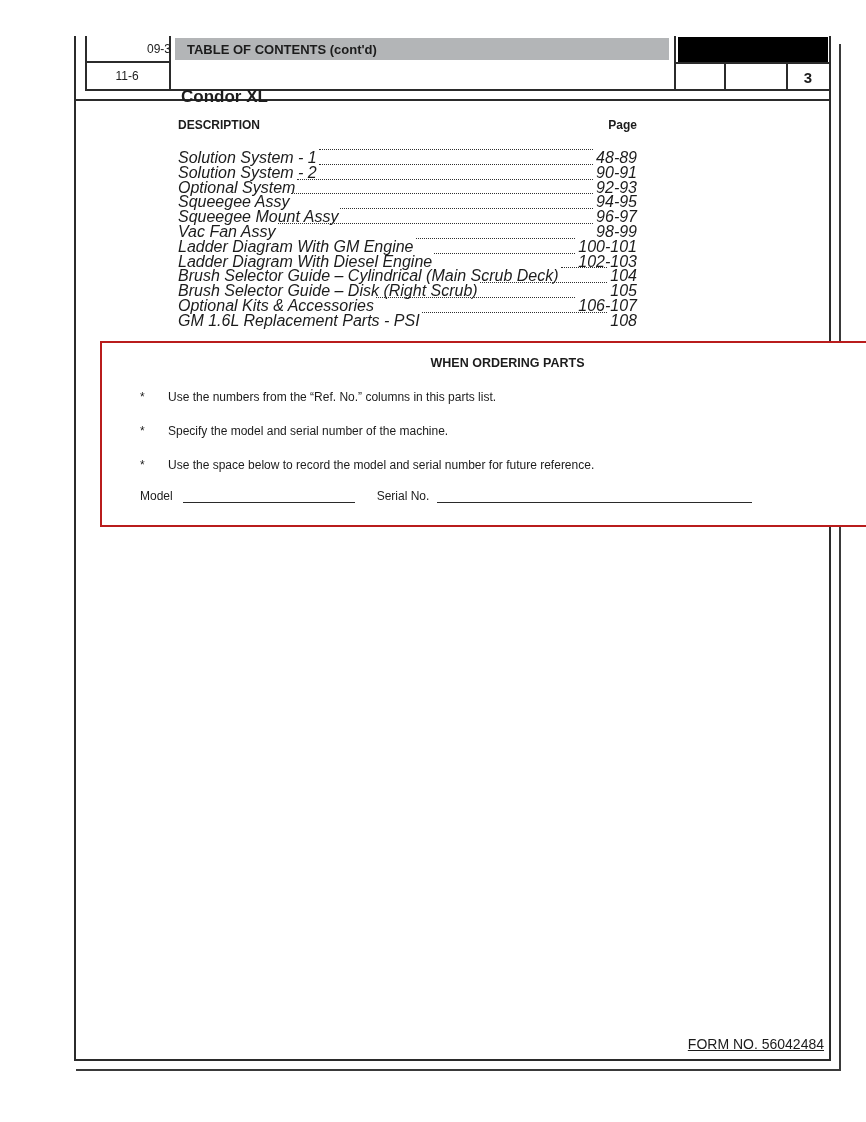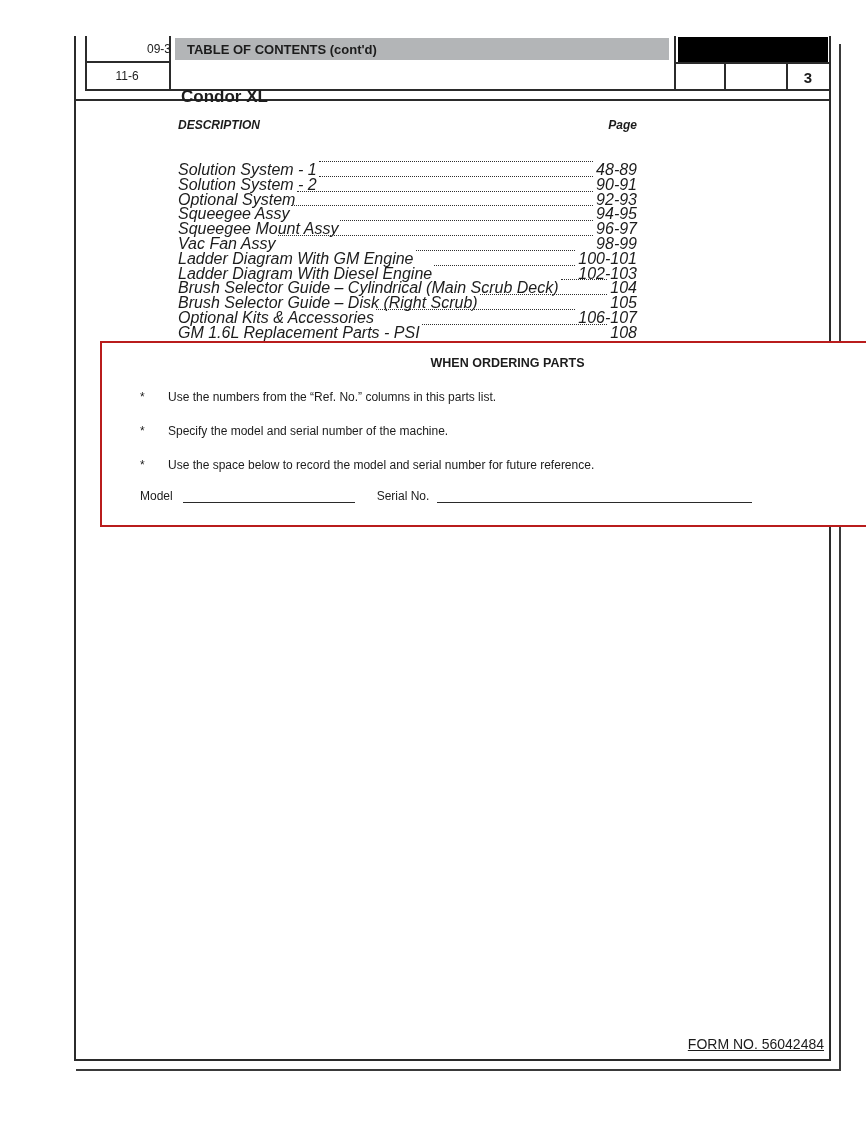--- a/index.html
+++ b/index.html
@@ -22,21 +22,21 @@
   .model-title { position:absolute; left:181px; top:63px; font-weight:bold; font-size:17px;margin-top:24px; }
   .redaction { position:absolute; left:678px; top:37px; width:150px; height:25px; background:#000; }
   .pageno-cell {
     position:absolute; left:787px; top:64px; width:42px; height:26px;
     display:flex; align-items:center; justify-content:center;
     font-weight:bold; font-size:15px;
   }
 
   
   .toc { position:absolute; left:178px; top:118px; width:459px; }
-  .toc-head { display:flex; justify-content:space-between; font-weight:bold; font-size:12px; margin-bottom:29px;font-style:italic; }
+  .toc-head { display:flex; justify-content:space-between; font-weight:bold; font-size:12px; margin-bottom:17px; }
   .toc-row { display:flex; align-items:flex-start; height:14.8px; font-size:16px;font-style:italic; }
   .toc-label { white-space:nowrap; }
   .toc-dots { flex:1; border-bottom:1.6px dotted #2f2f2f; margin:0 3px 2px 2px; min-width:10px; }
   .toc-page { white-space:nowrap; }
 
   
   .order-box {
     position:absolute; left:100px; top:341px; width:815px; height:186px;
     border:2px solid #b91c1c; box-sizing:border-box; background:#fff;
   }

